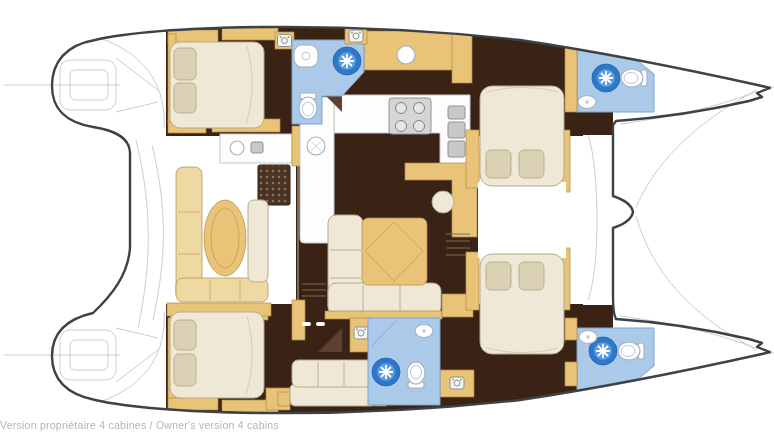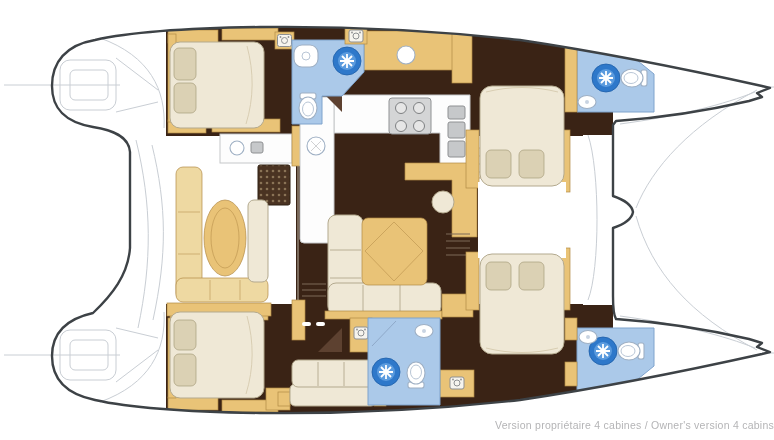--- a/index.html
+++ b/index.html
@@ -18,21 +18,21 @@
   .counter{fill:var(--counter-white);stroke:var(--counter-stroke);stroke-width:1;}
   .appliance{fill:var(--appliance);stroke:var(--appliance-stroke);stroke-width:1;}
   .fixture{fill:#ffffff;stroke:#9fb0c4;stroke-width:1.1;}
   .shower-ring{fill:var(--shower-dark);stroke:#1f5fa8;stroke-width:.8;}
   .shower-mid{fill:var(--shower-mid);}
   .doorwedge{fill:var(--door-brown);}
   .seam{fill:none;stroke:var(--cream-stroke);stroke-width:.9;}
   .woodline{fill:none;stroke:var(--wood-stroke);stroke-width:.8;opacity:.65;}
   .stepline-light{fill:none;stroke:#b3a98e;stroke-width:1.1;}
   .stepline-dark{fill:none;stroke:#7d6a58;stroke-width:1.1;}
-  .caption{position:absolute;left:0;right:0;top:419px;text-align:right;
+  .caption{position:absolute;left:0;right:0;top:419px;text-align:left;
            font-size:10.5px;letter-spacing:.25px;color:var(--caption-text);}
 </style>
 </head>
 <body>
 
 <div class="stage">
 <svg width="774" height="440" viewBox="0 0 774 440">
   <defs>
     <clipPath id="hullclip">
       <path d="M95,40 C135,31 190,28 260,27 C340,26 430,30 520,40 C600,52 690,70 762,86 L770,88 L757,93 L762,97 L749,101 C710,110 660,118 616,121 L613,125 L613,196 C625,200 632,206 633,212 C632,218 625,224 613,228 L613,296 C613,310 614,316 616,319 C660,322 710,330 749,339 L762,343 L757,347 L770,352 L762,354 C690,370 600,388 520,400 C430,410 340,414 260,413 C190,412 135,409 95,400 C66,394 52,379 52,356 C52,333 66,319 93,313 C112,295 128,275 130,248 L130,152 C129,136 112,130 93,127 C64,122 52,108 52,86 C52,62 66,45 95,40 Z"></path>

